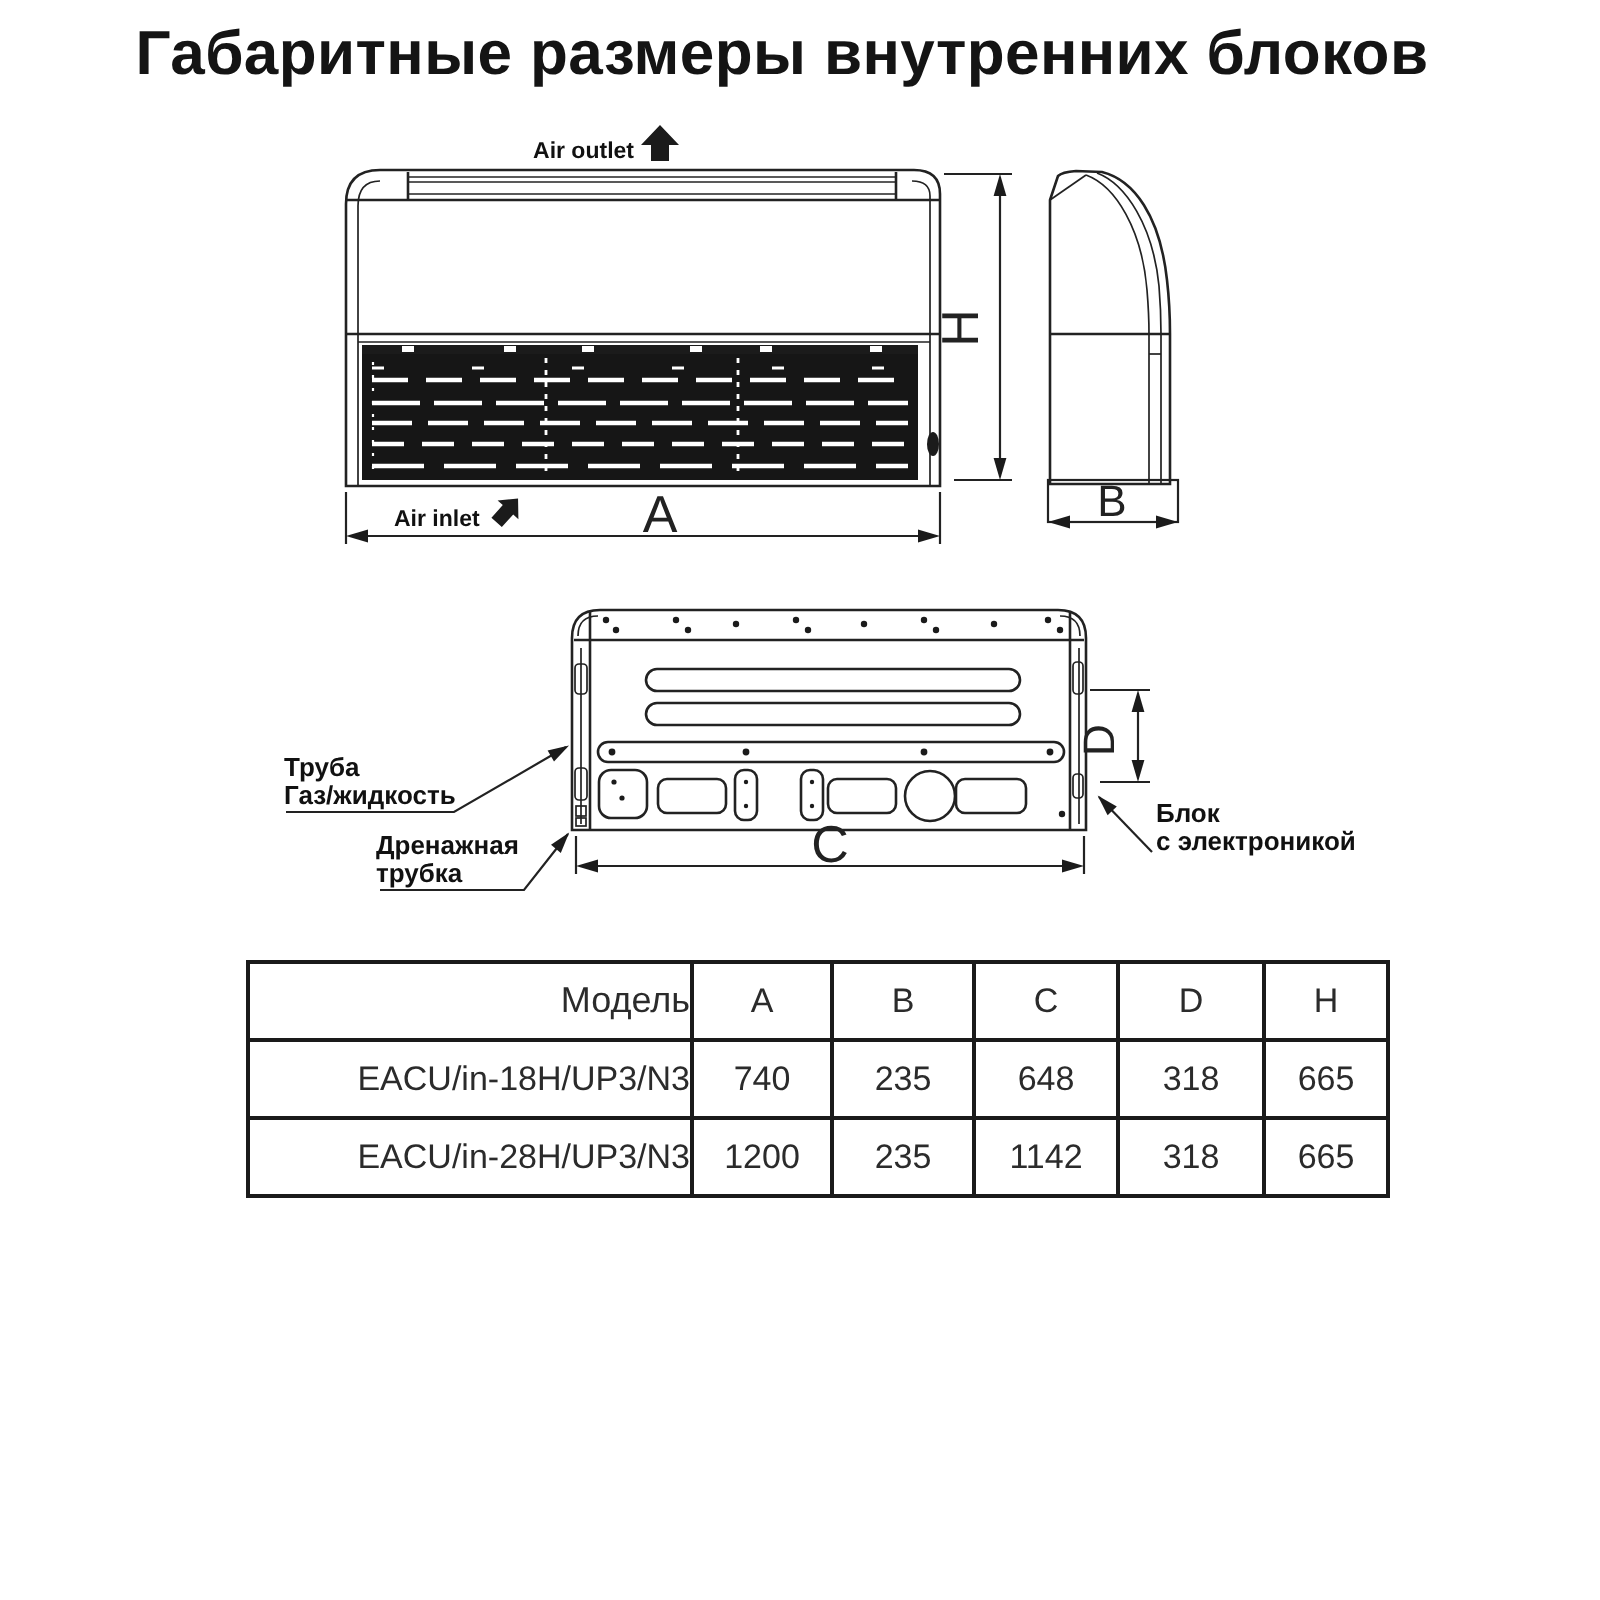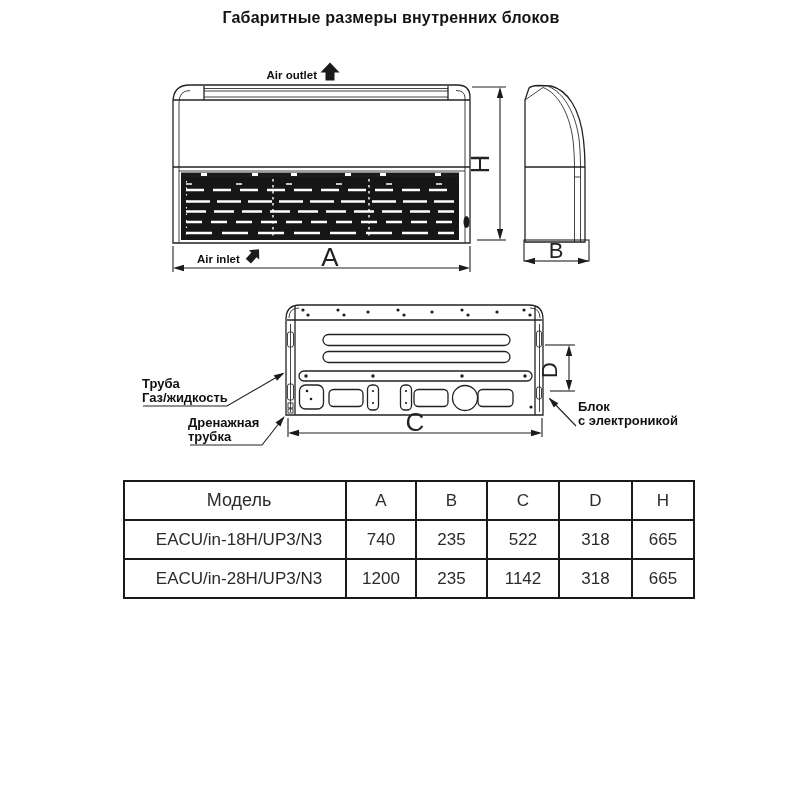--- a/index.html
+++ b/index.html
@@ -2,21 +2,21 @@
 <html><head>
 <meta charset="utf-8">
 <style>
   html,body{margin:0;padding:0;}
   body{
     width:800px;height:800px;background:#ffffff;position:relative;overflow:hidden;
     font-family:"Liberation Sans", sans-serif;
   }
   .title{
     position:absolute;top:9px;left:0;width:782px;text-align:center;
-    font-size:16px;font-weight:700;color:#141414;letter-spacing:.2px;
+    font-size:31px;font-weight:700;color:#141414;letter-spacing:.2px;
   }
   svg.diagram{position:absolute;top:0;left:0;}
   
   .ln{fill:none;stroke:#222;stroke-width:1.3;}
   .thin{fill:none;stroke:#222;stroke-width:.85;}
   .dim{fill:none;stroke:#222;stroke-width:1.1;}
   .fil{fill:#1b1b1b;stroke:none;}
   .wdash{fill:none;stroke:#ffffff;}
   .dimtxt{font-size:26px;fill:#222;font-weight:400;}
   .dimtxt2{font-size:22px;fill:#222;font-weight:400;}
@@ -24,21 +24,21 @@
   .rus{font-size:13px;font-weight:700;fill:#111;}
   
   table.dims{
     position:absolute;left:123px;top:480px;border-collapse:collapse;table-layout:fixed;
     background:#fff;color:#2b2b2b;font-size:17px;
   }
   .dims th,.dims td{
     border:2px solid #1a1a1a;height:37px;text-align:center;font-weight:400;
     padding:0;white-space:nowrap;
   }
-  .dims .model{text-align:center;padding-left:8px;}
+  .dims .model{text-align:right;padding-left:8px;}
   .dims th.model{font-size:18px;}
 </style>
 </head>
 <body>
 
 <div class="title">Габаритные размеры внутренних блоков</div>
 
 <svg class="diagram" width="800" height="475" viewBox="0 0 800 475">
 
   <g>
@@ -241,21 +241,21 @@
       <th>C</th>
       <th>D</th>
       <th>H</th>
     </tr>
   </thead>
   <tbody>
     <tr>
       <td class="model">EACU/in-18H/UP3/N3</td>
       <td>740</td>
       <td>235</td>
-      <td>522</td>
+      <td>648</td>
       <td>318</td>
       <td>665</td>
     </tr>
     <tr>
       <td class="model">EACU/in-28H/UP3/N3</td>
       <td>1200</td>
       <td>235</td>
       <td>1142</td>
       <td>318</td>
       <td>665</td>

